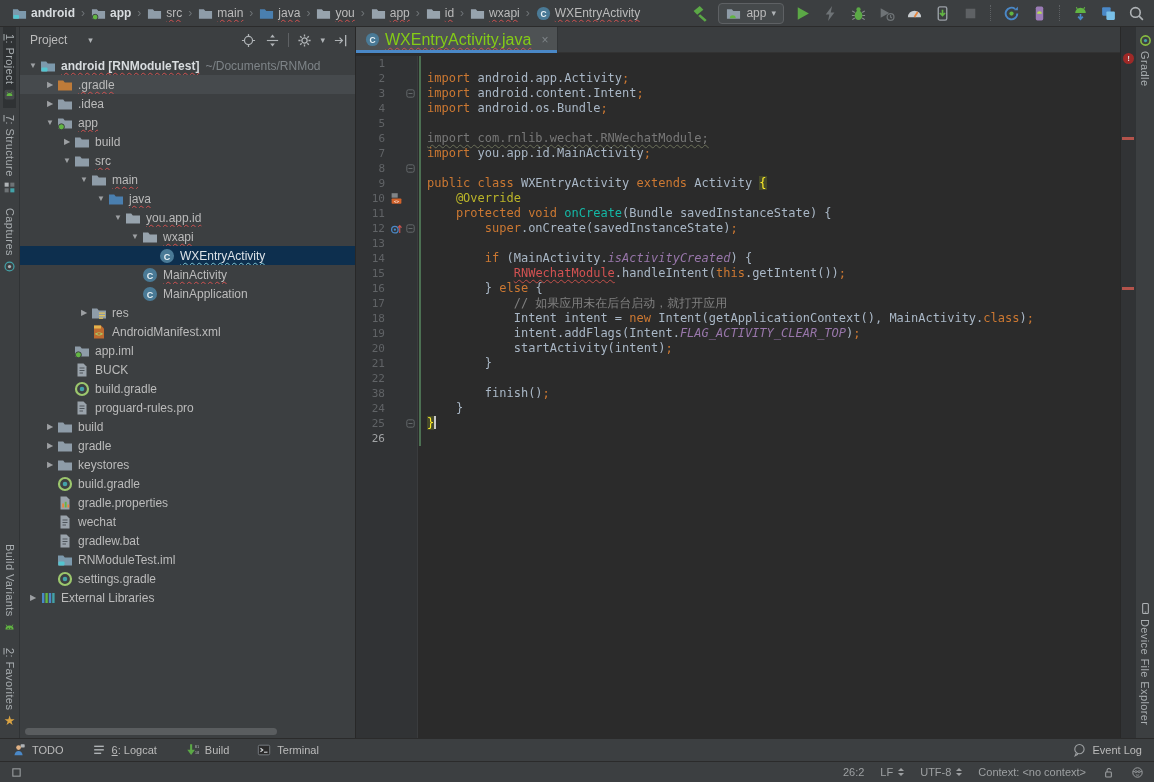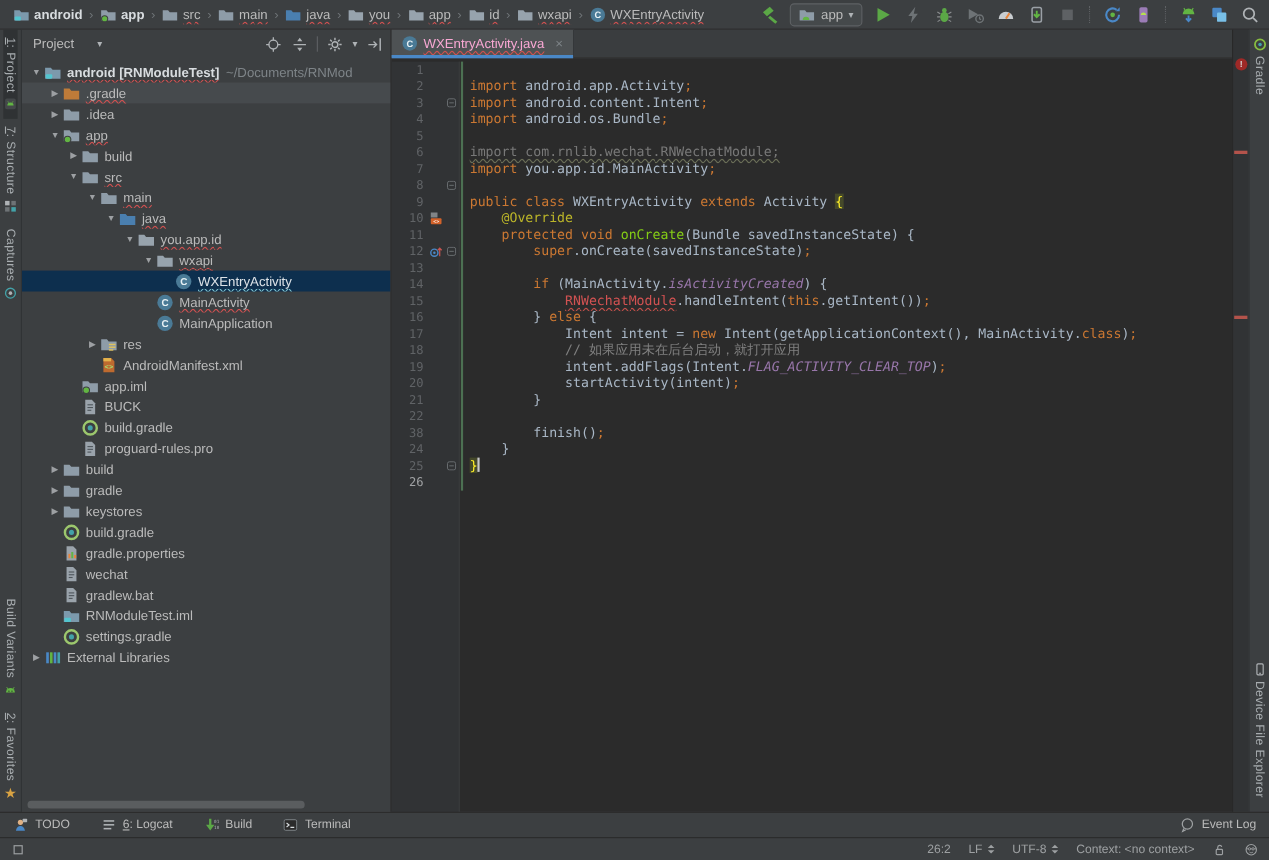--- a/index.html
+++ b/index.html
@@ -61,35 +61,35 @@
   .tbold{font-weight:bold;color:#D8DCDF}
   .tsuffix{color:#7E8488;margin-left:6px}
   .hscroll{position:absolute;bottom:3px;left:5px;width:252px;height:7px;border-radius:4px;background:#5A5D5F}
 
   
   .editor{flex:1;min-width:0;display:flex;flex-direction:column;background:#2B2B2B}
   .tabbar{height:26px;flex:none;background:#3A3D3F;border-bottom:1px solid #323232;display:flex}
   .tab{display:flex;align-items:center;gap:5px;padding:0 9px;background:#4E5254;position:relative;border-right:1px solid #323537}
   .tab::after{content:"";position:absolute;left:0;right:0;bottom:-1px;height:3px;background:#4A88C7}
   .tab .icn{width:15px;height:15px}
-  .tab-label{font-size:12px;color:#f9a8d4}
+  .tab-label{font-size:16px;color:#84cc16}
   .tab-close{color:#7E8488;font-size:12px;margin-left:5px}
   .code-area{flex:1;display:flex;padding-top:3px;overflow:hidden;position:relative;font-family:"DejaVu Sans Mono",monospace;font-size:12px;line-height:15px}
   .gutter{width:62px;flex:none;background:#313335;border-right:1px solid #3A3C3E}
   .gr{height:15px;display:flex;align-items:center}
   .ln{flex:1;text-align:right;color:#606366;font-size:11px;padding-right:3px}
   .ln.cur{color:#A1A3A5}
   .gico{width:16px;flex:none;display:flex;align-items:center;justify-content:center}
   .gico svg{width:13px;height:13px}
   .fold{width:13px;flex:none;display:flex;align-items:center;justify-content:center}
   .fold svg{width:9px;height:9px}
   .vcs-bar{position:absolute;left:63px;top:3px;width:2px;background:#4C7052}
   .code-col{flex:1;padding-left:9px;overflow:hidden}
   .cl{height:15px;white-space:pre;color:#A9B7C6}
-  .tk-k{color:#CC7832}.tk-d{color:#A9B7C6}.tk-m{color:#84cc16}.tk-a{color:#BBB529}
+  .tk-k{color:#CC7832}.tk-d{color:#A9B7C6}.tk-m{color:#14b8a6}.tk-a{color:#BBB529}
   .tk-c{color:#808080}
   .tk-f{color:#9876AA;font-style:italic}
   .tk-e{color:#D25252;text-decoration:underline wavy #C34F4A;text-decoration-thickness:1px;text-underline-offset:2px}
   .tk-g{color:#787878;text-decoration:underline wavy #6B6F58;text-decoration-thickness:1px;text-underline-offset:2px}
   .tk-bm{color:#FFEF28;background:#45492A}
   .caret{display:inline-block;width:2px;height:13px;background:#C8C8C8;vertical-align:-2px}
 
   
   .error-stripe{width:15px;flex:none;background:#313335;border-left:1px solid #282828;position:relative}
   .es-status{position:absolute;top:26px;left:2px;width:11px;height:11px;border-radius:50%;background:#9E2927;color:#D8D8D8;font-size:8px;font-weight:bold;display:flex;align-items:center;justify-content:center}
@@ -827,22 +827,22 @@
             <div class="cl"><span class="tk-k">import </span><span class="tk-d">you.app.id.MainActivity</span><span class="tk-k">;</span></div>
             <div class="cl"></div>
             <div class="cl"><span class="tk-k">public class </span><span class="tk-d">WXEntryActivity </span><span class="tk-k">extends </span><span class="tk-d">Activity </span><span class="tk-bm">{</span></div>
             <div class="cl"><span class="tk-a">    @Override</span></div>
             <div class="cl"><span class="tk-k">    protected void </span><span class="tk-m">onCreate</span><span class="tk-d">(Bundle savedInstanceState) {</span></div>
             <div class="cl"><span class="tk-d">        </span><span class="tk-k">super</span><span class="tk-d">.onCreate(savedInstanceState)</span><span class="tk-k">;</span></div>
             <div class="cl"></div>
             <div class="cl"><span class="tk-d">        </span><span class="tk-k">if </span><span class="tk-d">(MainActivity.</span><span class="tk-f">isActivityCreated</span><span class="tk-d">) {</span></div>
             <div class="cl"><span class="tk-d">            </span><span class="tk-e">RNWechatModule</span><span class="tk-d">.handleIntent(</span><span class="tk-k">this</span><span class="tk-d">.getIntent())</span><span class="tk-k">;</span></div>
             <div class="cl"><span class="tk-d">        } </span><span class="tk-k">else</span><span class="tk-d"> {</span></div>
+            <div class="cl"><span class="tk-c">            // 如果应用未在后台启动，就打开应用</span></div>
             <div class="cl"><span class="tk-d">            Intent intent = </span><span class="tk-k">new </span><span class="tk-d">Intent(getApplicationContext(), MainActivity.</span><span class="tk-k">class</span><span class="tk-d">)</span><span class="tk-k">;</span></div>
-            <div class="cl"><span class="tk-c">            // 如果应用未在后台启动，就打开应用</span></div>
             <div class="cl"><span class="tk-d">            intent.addFlags(Intent.</span><span class="tk-f">FLAG_ACTIVITY_CLEAR_TOP</span><span class="tk-d">)</span><span class="tk-k">;</span></div>
             <div class="cl"><span class="tk-d">            startActivity(intent)</span><span class="tk-k">;</span></div>
             <div class="cl"><span class="tk-d">        }</span></div>
             <div class="cl"></div>
             <div class="cl"><span class="tk-d">        finish()</span><span class="tk-k">;</span></div>
             <div class="cl"><span class="tk-d">    }</span></div>
             <div class="cl"><span class="tk-bm">}</span><span class="caret"></span></div>
           </div>
       </div>
     </div>

